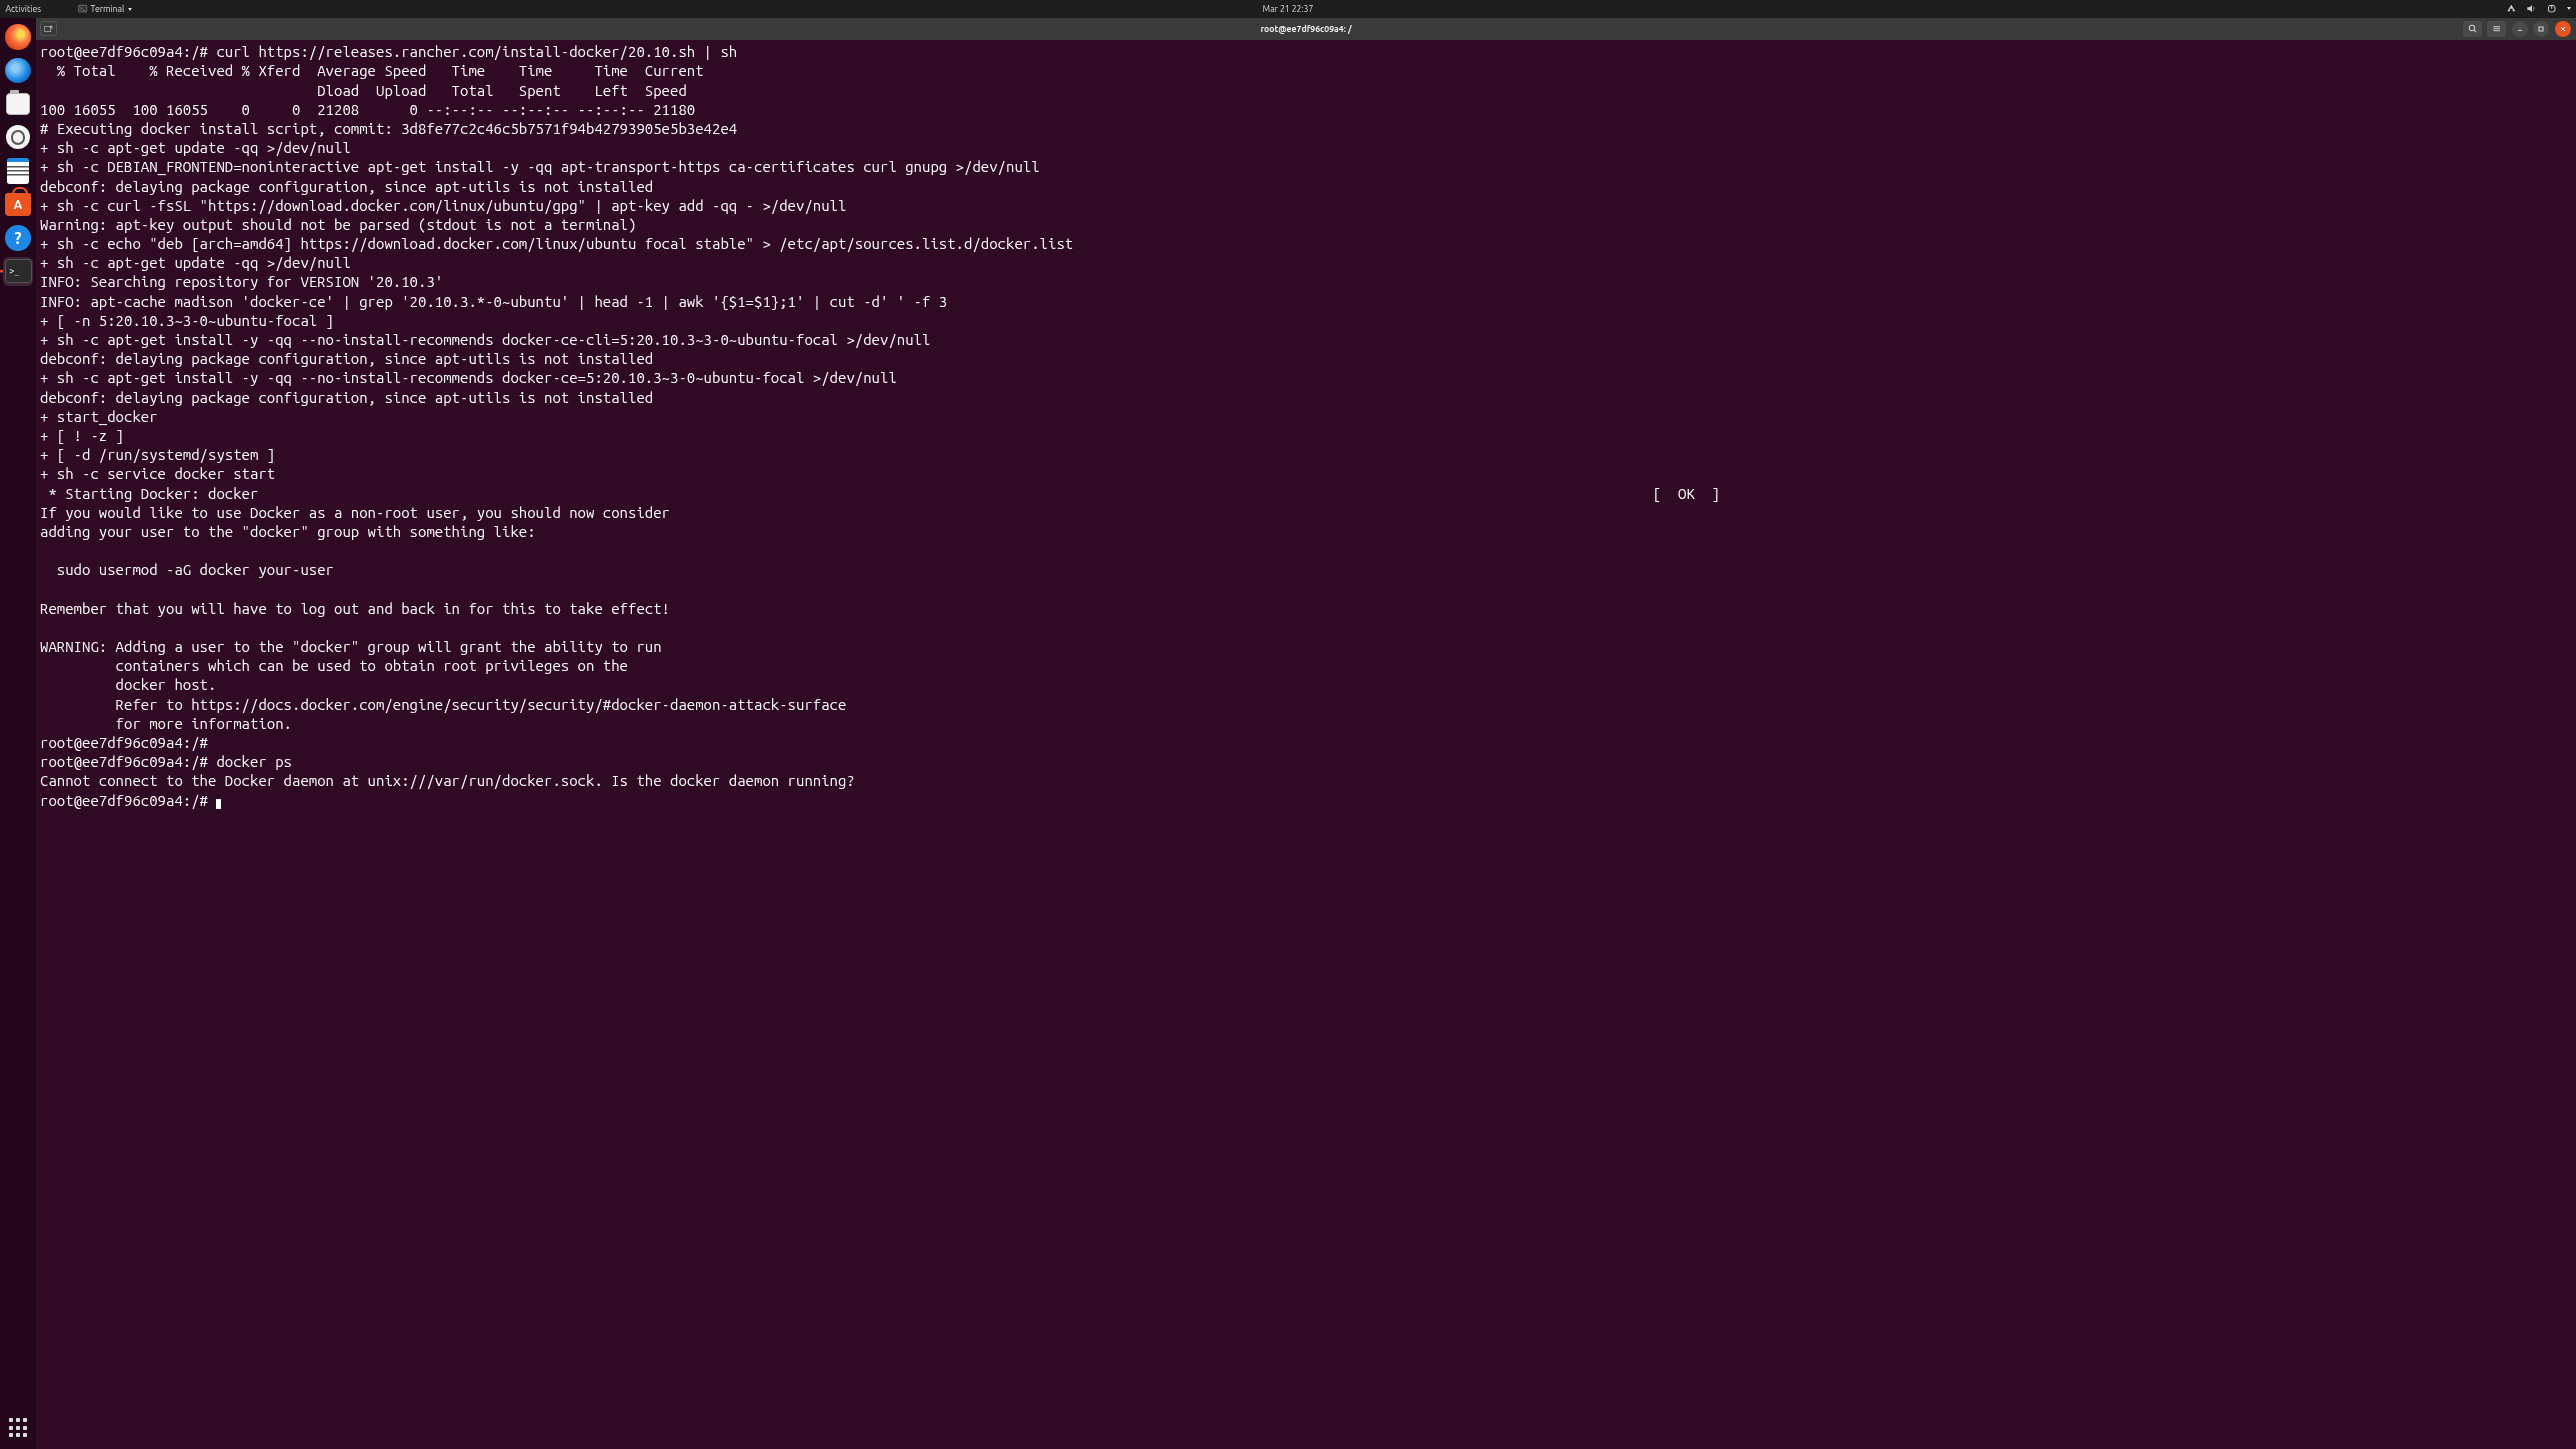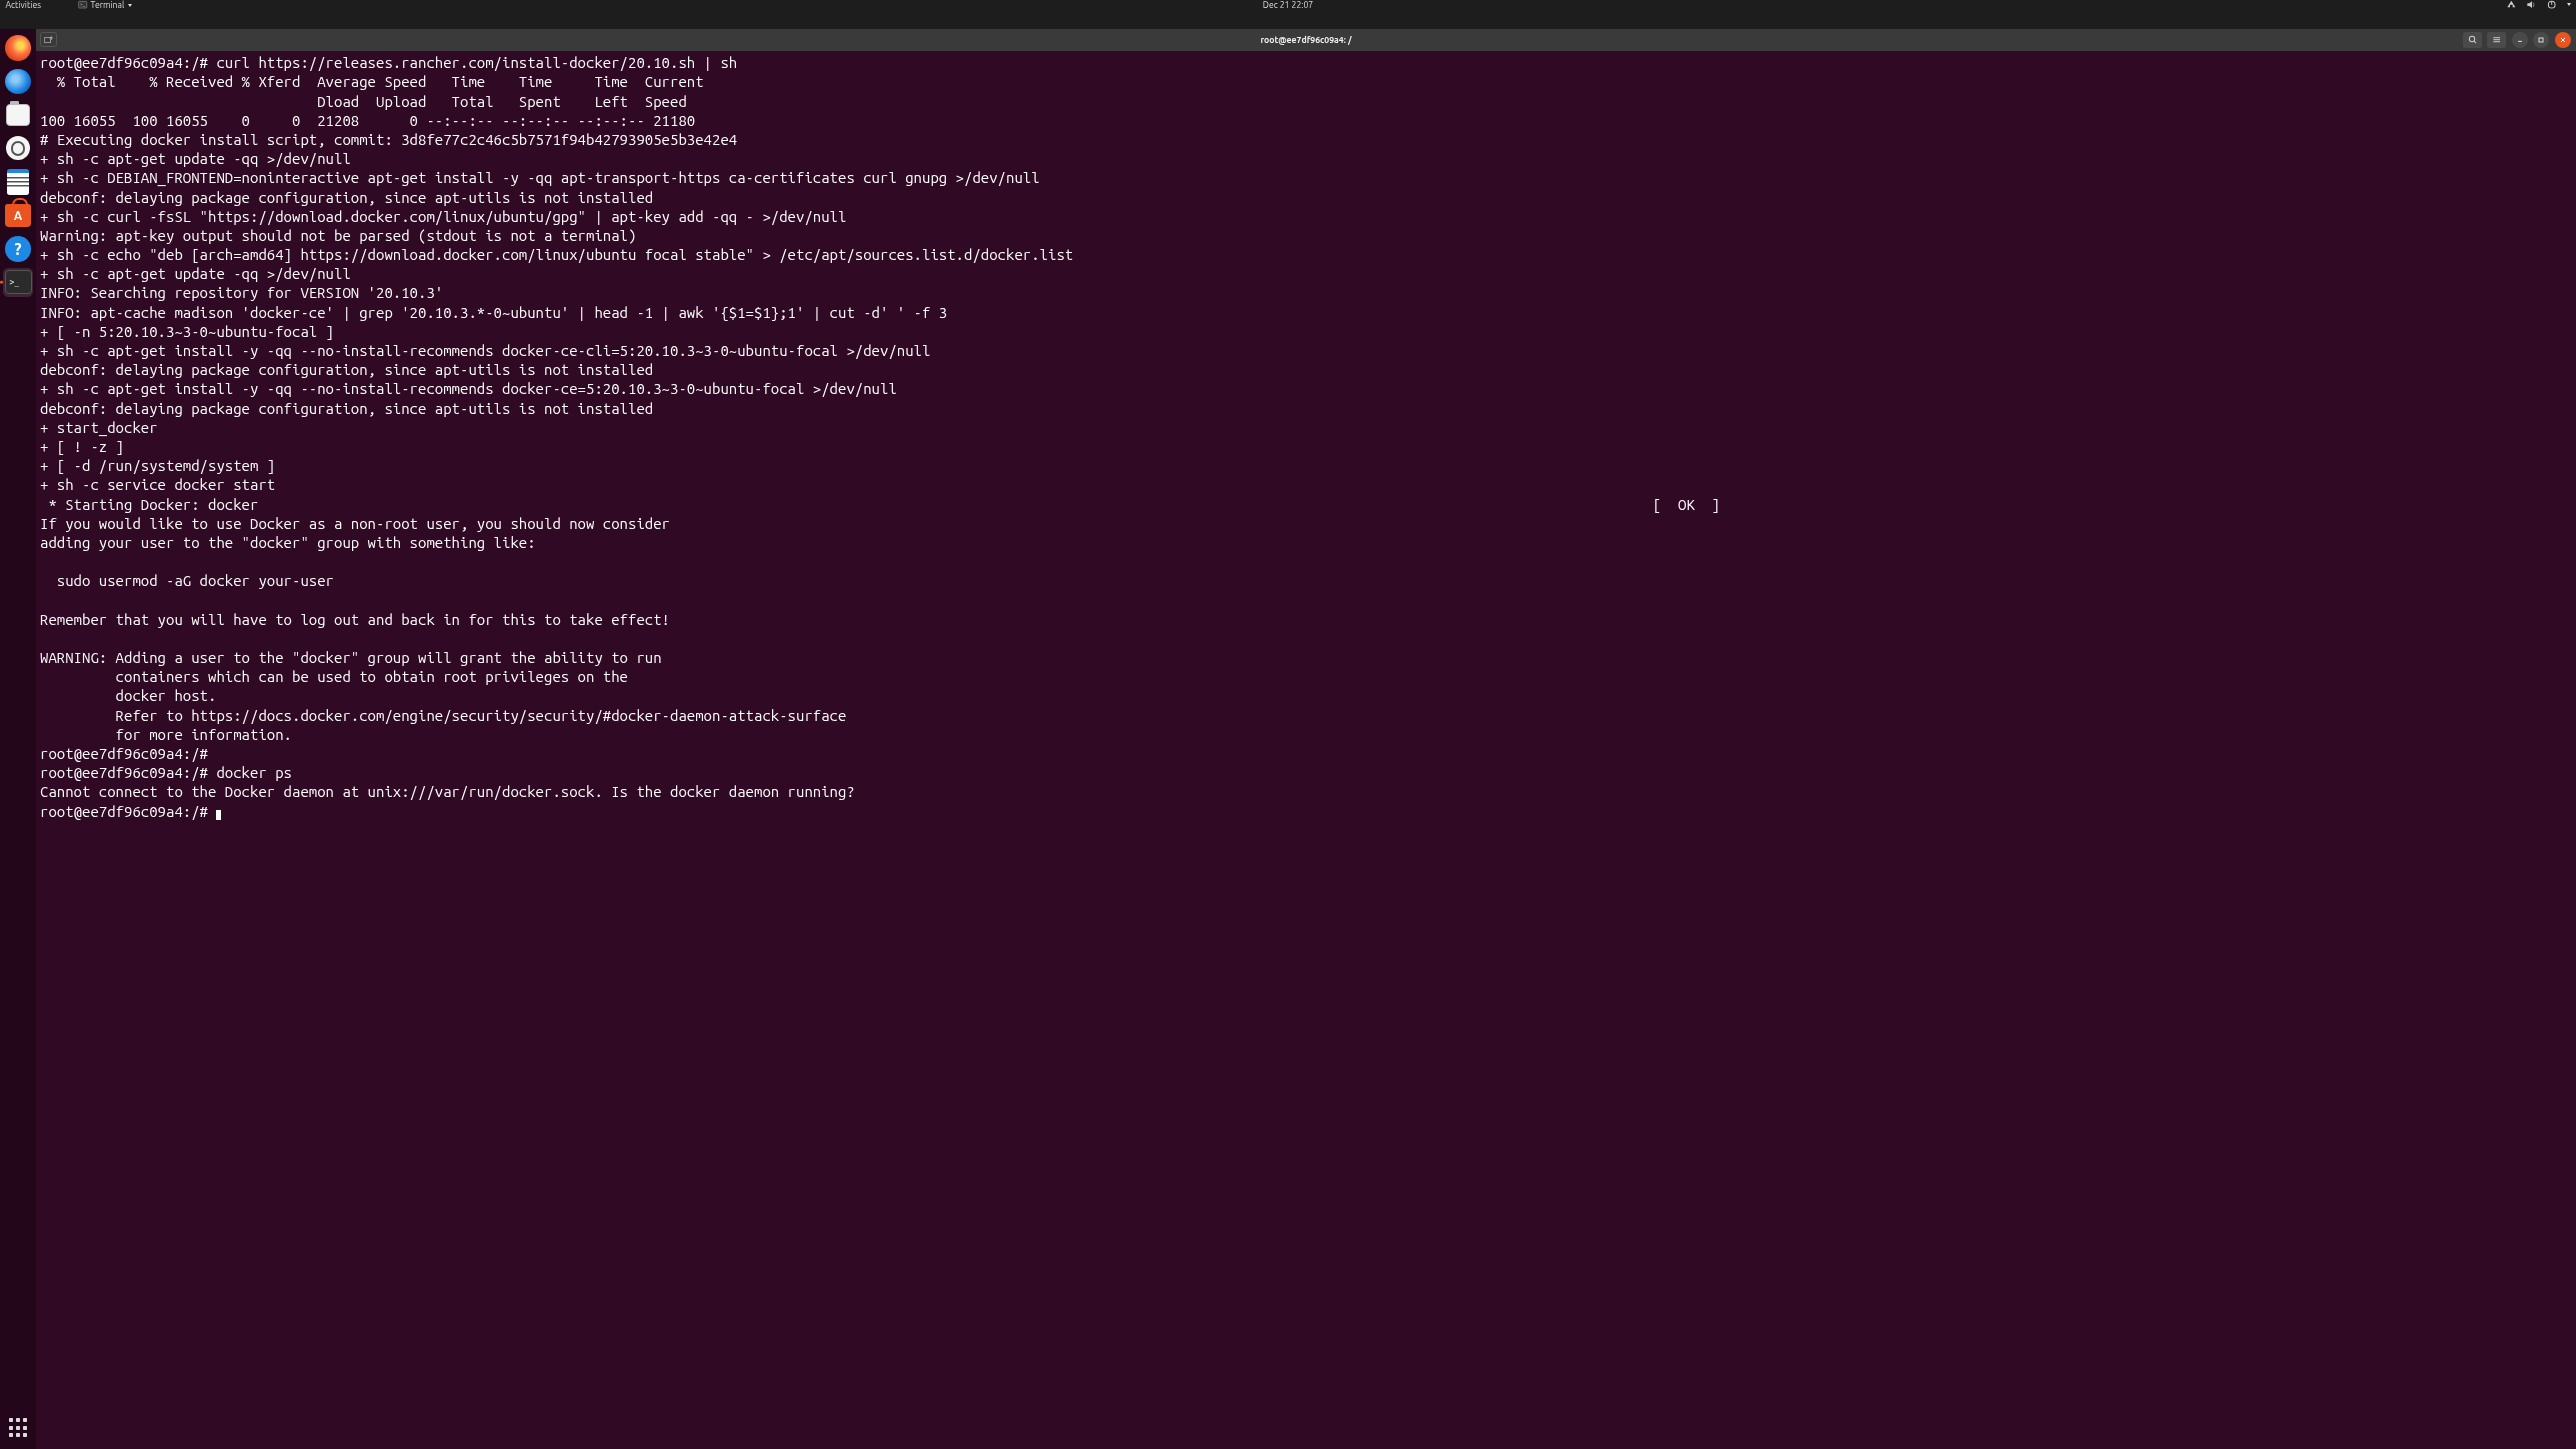--- a/index.html
+++ b/index.html
@@ -1,20 +1,20 @@
 <!DOCTYPE html>
 <html style="font-size:10.7px"><head>
 <meta charset="utf-8">
 <style>
 * { margin: 0; padding: 0; box-sizing: border-box; }
 html, body { width: 100%; height: 100%; overflow: hidden; font-family: Ubuntu, "Segoe UI", sans-serif; }
 body { background: #2c001e; display: flex; flex-direction: column; }
 
 
-.top-panel { height: 29px; background: #1d1d1d; color: #ddd; display: flex; align-items: flex-start; font-size: 8.7px; padding: 0 5.4px; position: relative; }
+.top-panel { height: 18px; background: #1d1d1d; color: #ddd; display: flex; align-items: center; font-size: 8.7px; padding: 0 5.4px; position: relative; }
 .top-panel .left { display: flex; align-items: center; gap: 9.4px; }
 .top-panel .app-menu { display: flex; align-items: center; gap: 2.7px; margin-left: 28px; }
 .top-panel .center { position: absolute; left: 50%; transform: translateX(-50%); }
 .top-panel .right { margin-left: auto; display: flex; align-items: center; gap: 9.4px; }
 .top-panel .tri { width: 0; height: 0; border-left: 2.7px solid transparent; border-right: 2.7px solid transparent; border-top: 3.4px solid #ddd; display: inline-block; margin-left: 1.3px; }
 .top-panel svg { display: block; }
 
 
 .workspace { flex: 1; display: flex; min-height: 0; }
 
@@ -62,21 +62,21 @@
     <span>Activities</span>
     <span class="app-menu">
       <svg width="9.4" height="9.4" viewBox="0 0 14 14" style="font-size:13px">
           <rect x="1" y="2" width="12" height="10" rx="1" fill="#333" stroke="#888"></rect>
           <text x="3" y="9" font-size="7" fill="#ccc">&gt;_</text>
         </svg>
       <span>Terminal</span>
       <span class="tri"></span>
     </span>
   </div>
-  <div class="center">Dec 21  22:07</div>
+  <div class="center">Mar 21  22:37</div>
   <div class="right">
     <span>
       <svg width="10.7" height="9.4" viewBox="0 0 16 14">
           <path d="M8 1 L2 11 H6 V7 H10 V11 H14 Z" fill="#ccc"></path>
         </svg>
     </span>
     <span>
       <svg width="10.7" height="9.4" viewBox="0 0 16 14">
           <path d="M2 5h3l4-3v10l-4-3H2z" fill="#ccc"></path>
           <path d="M11 4c1 1 1 5 0 6" stroke="#ccc" fill="none"></path>

